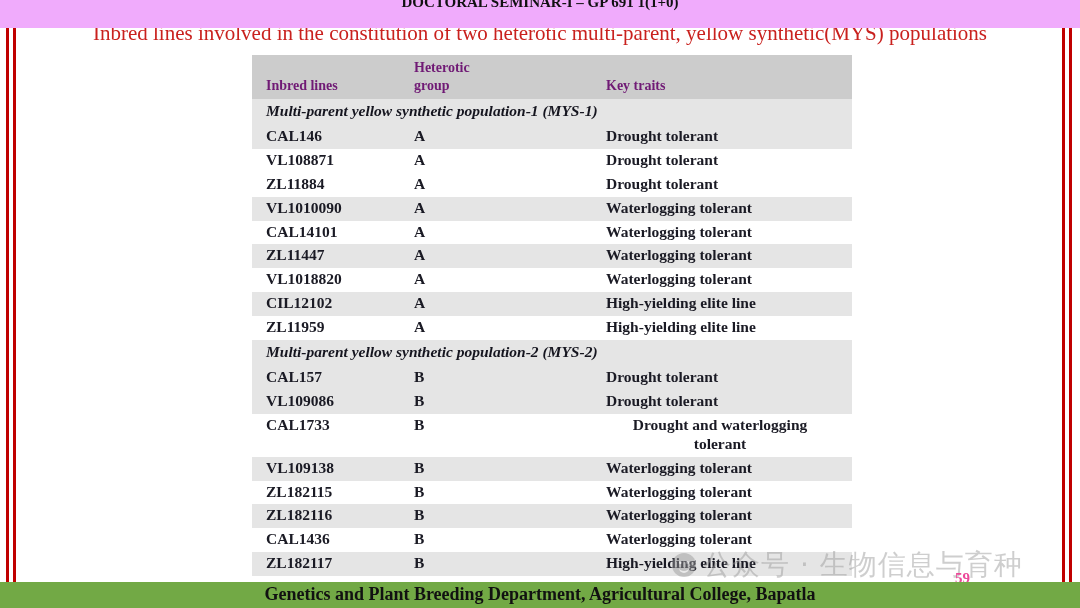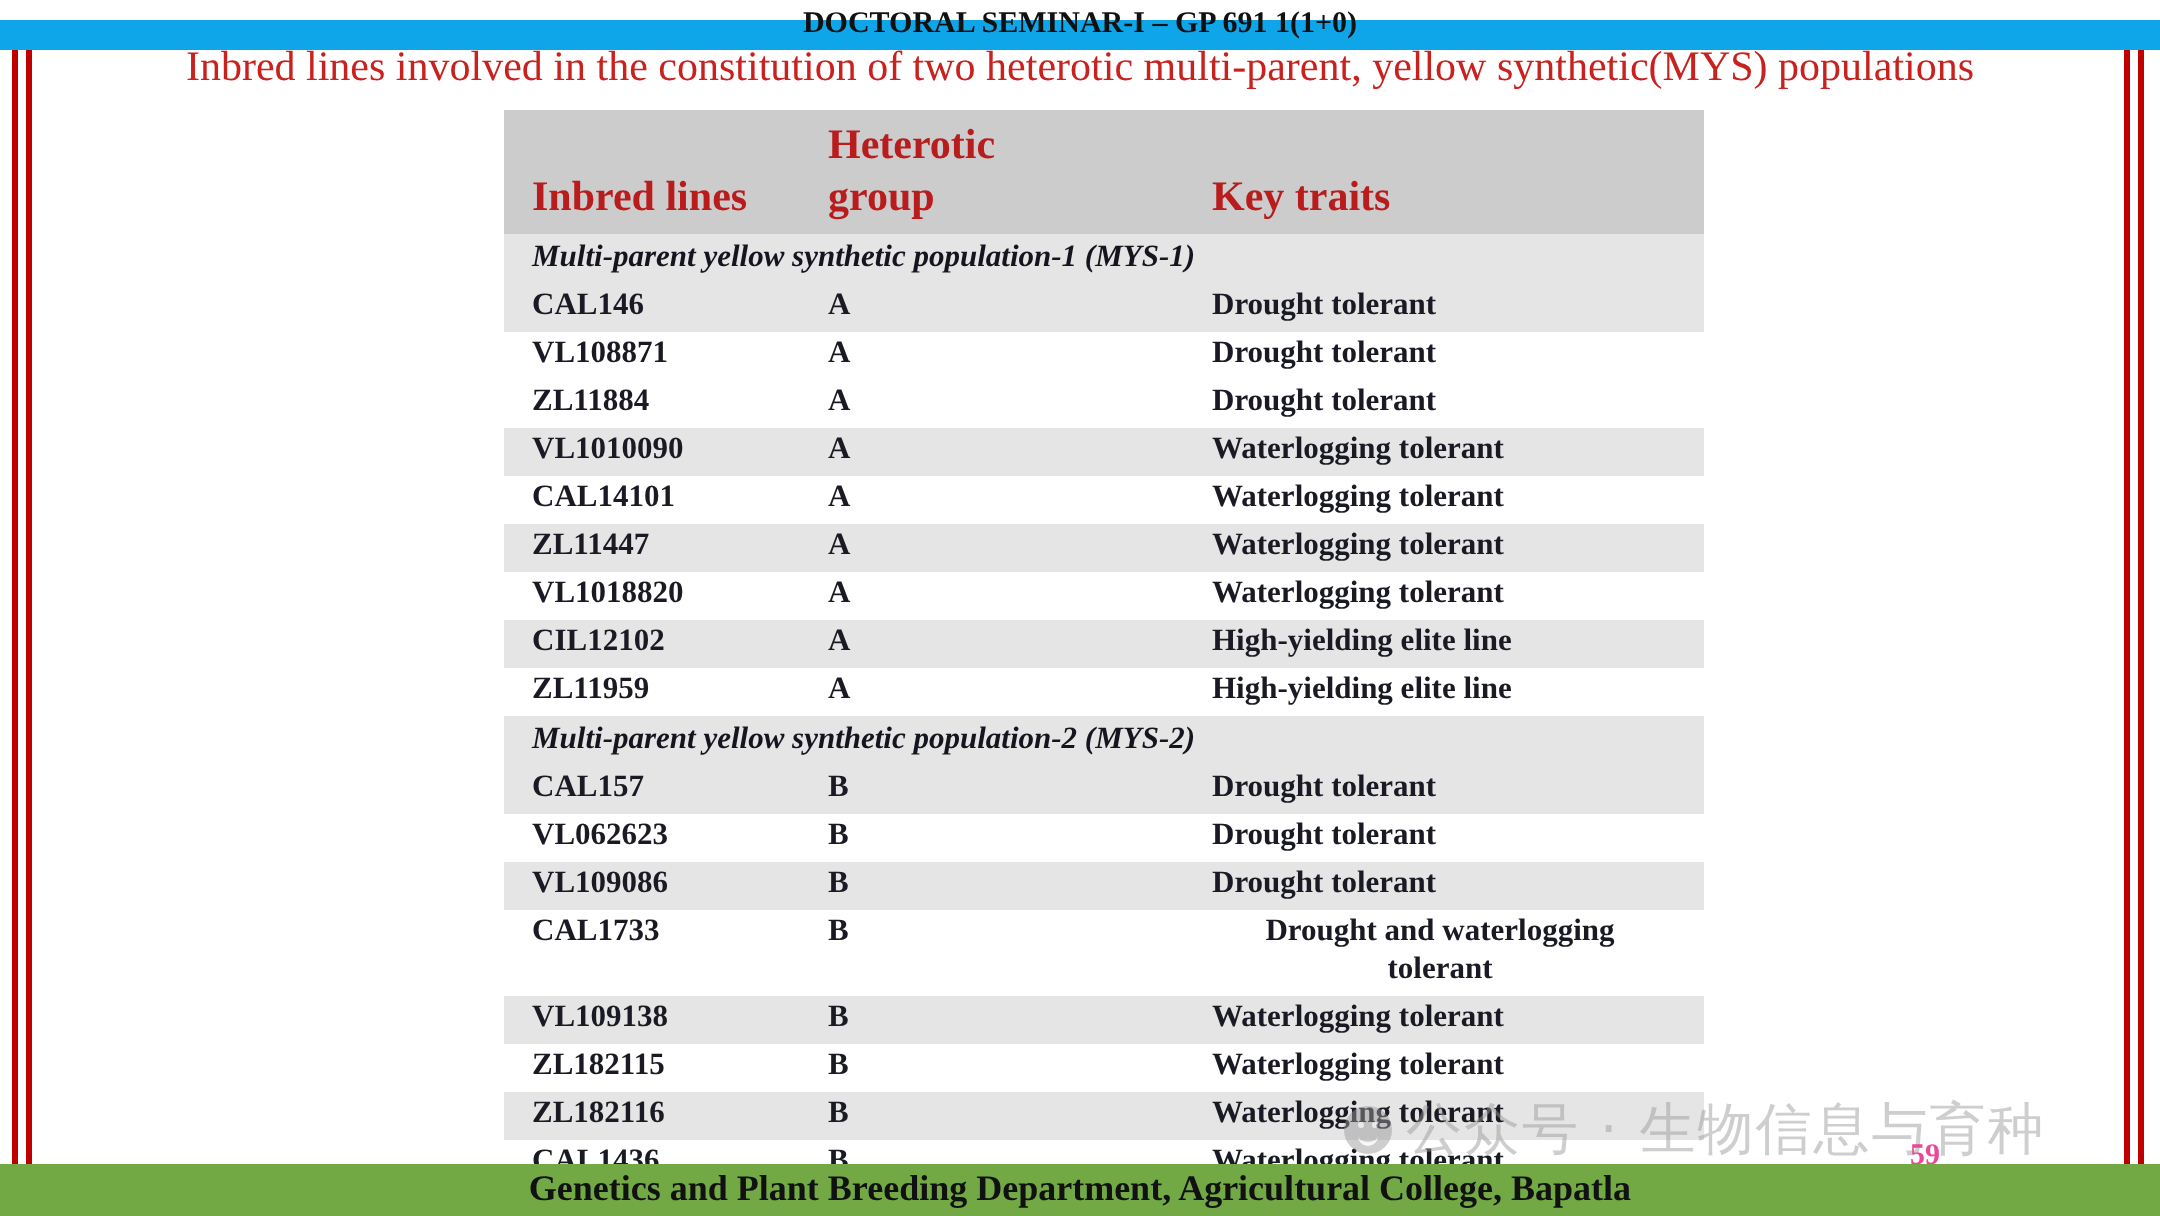--- a/index.html
+++ b/index.html
@@ -13,24 +13,24 @@
     height: 608px;
     background: #ffffff;
     overflow: hidden;
     font-family: "Liberation Serif", "DejaVu Serif", serif;
   }
 
   
   .top-banner {
     position: absolute;
     left: 0;
-    top: 10px;
-    width: 1080px;
-    height: 15px;
-    background: #0ea5e9;
+    top: 0;
+    width: 1080px;
+    height: 28px;
+    background: #f0abfc;
     z-index: 5;
   }
   .top-banner-title {
     position: absolute;
     left: 0;
     top: -6px;
     width: 1080px;
     text-align: center;
     font-family: "Liberation Serif", "DejaVu Serif", serif;
     font-weight: bold;
@@ -89,23 +89,23 @@
     width: 600px;
     table-layout: fixed;
     font-family: "Liberation Serif", "DejaVu Serif", serif;
   }
   table.tbl col.c1 { width: 160px; }
   table.tbl col.c2 { width: 150px; }
   table.tbl col.c3 { width: 290px; }
 
   table.tbl thead th {
     background: #cccccc;
-    color: #b91c1c;
-    font-weight: bold;
-    font-size: 21px;
+    color: #701a75;
+    font-weight: bold;
+    font-size: 14px;
     text-align: left;
     vertical-align: bottom;
     padding: 4px 0 5px 0;
     line-height: 1.25;
     border: none;
   }
   table.tbl thead th.h1 { padding-left: 14px; }
   table.tbl thead th.h2 { padding-left: 2px; }
   table.tbl thead th.h3 { padding-left: 44px; }
 
@@ -308,25 +308,20 @@
             <td class="col-trait">High-yielding elite line</td>
           </tr>
           <tr class="section">
             <td colspan="3">Multi-parent yellow synthetic population-2 (MYS-2)</td>
           </tr>
           <tr class="shade">
             <td class="col-line">CAL157</td>
             <td class="col-group">B</td>
             <td class="col-trait">Drought tolerant</td>
           </tr>
-          <tr class="plain">
-            <td class="col-line">VL062623</td>
-            <td class="col-group">B</td>
-            <td class="col-trait">Drought tolerant</td>
-          </tr>
           <tr class="shade">
             <td class="col-line">VL109086</td>
             <td class="col-group">B</td>
             <td class="col-trait">Drought tolerant</td>
           </tr>
           <tr class="plain">
             <td class="col-line">CAL1733</td>
             <td class="col-group">B</td>
             <td class="col-trait wrapped">Drought and waterlogging tolerant</td>
           </tr>

